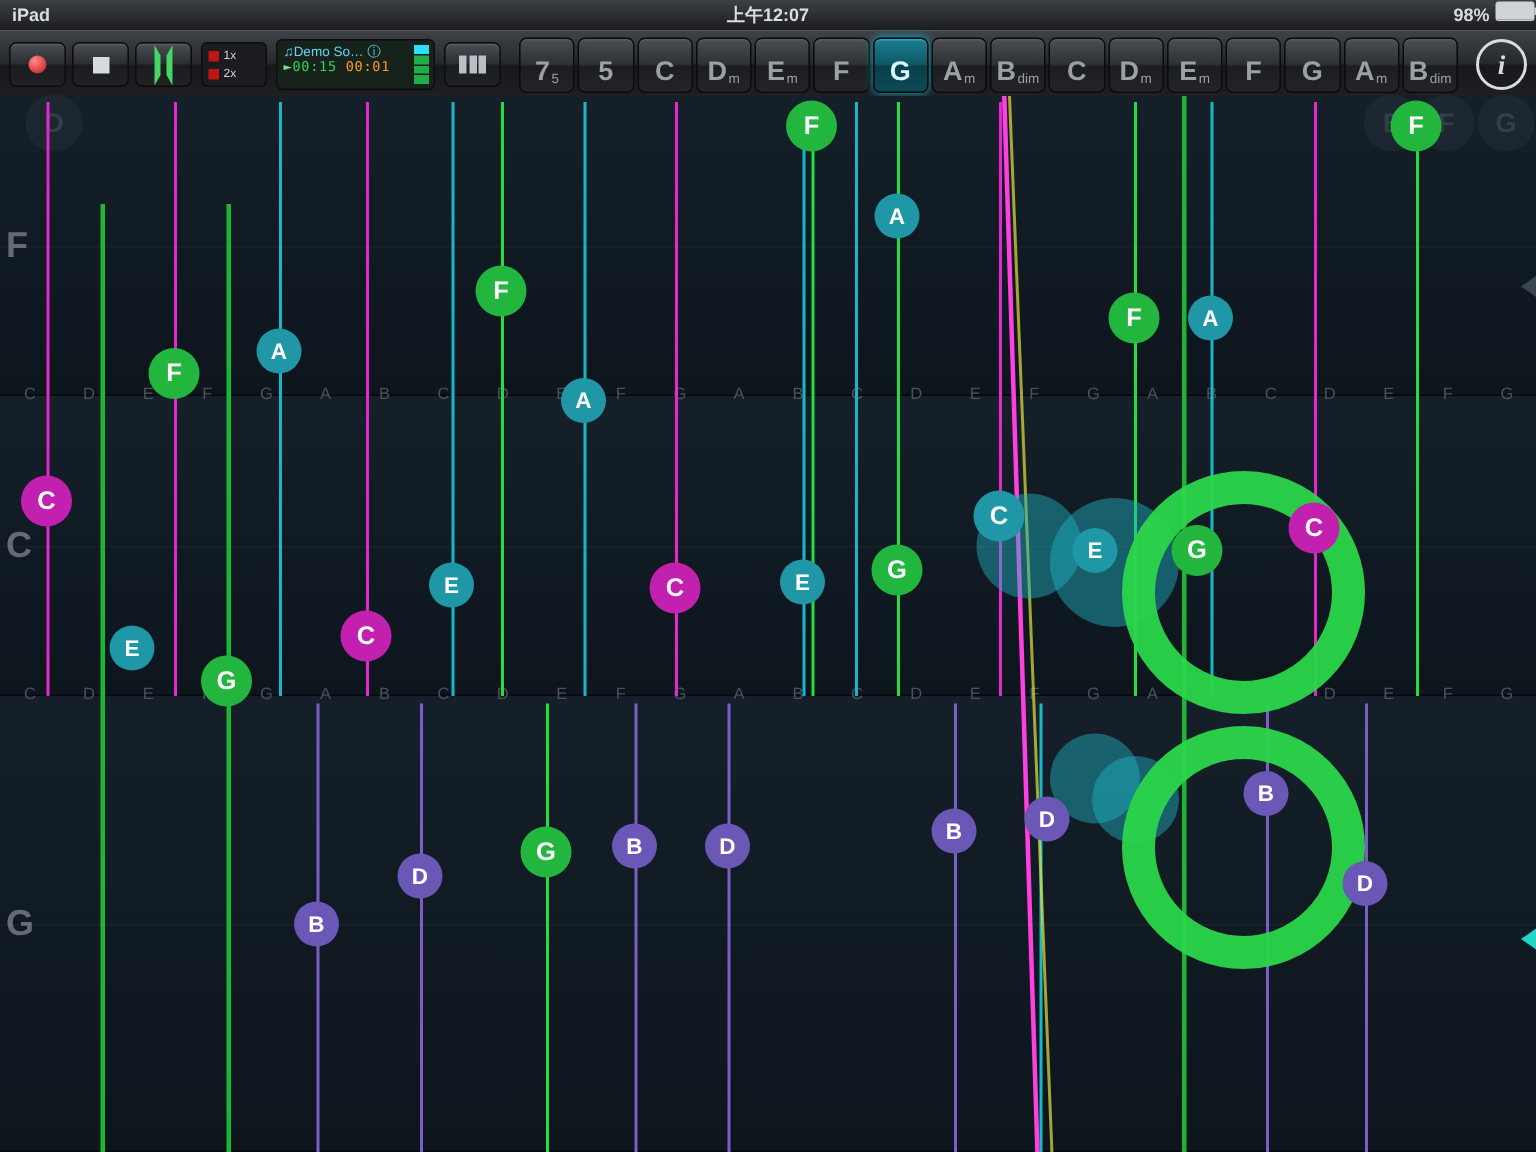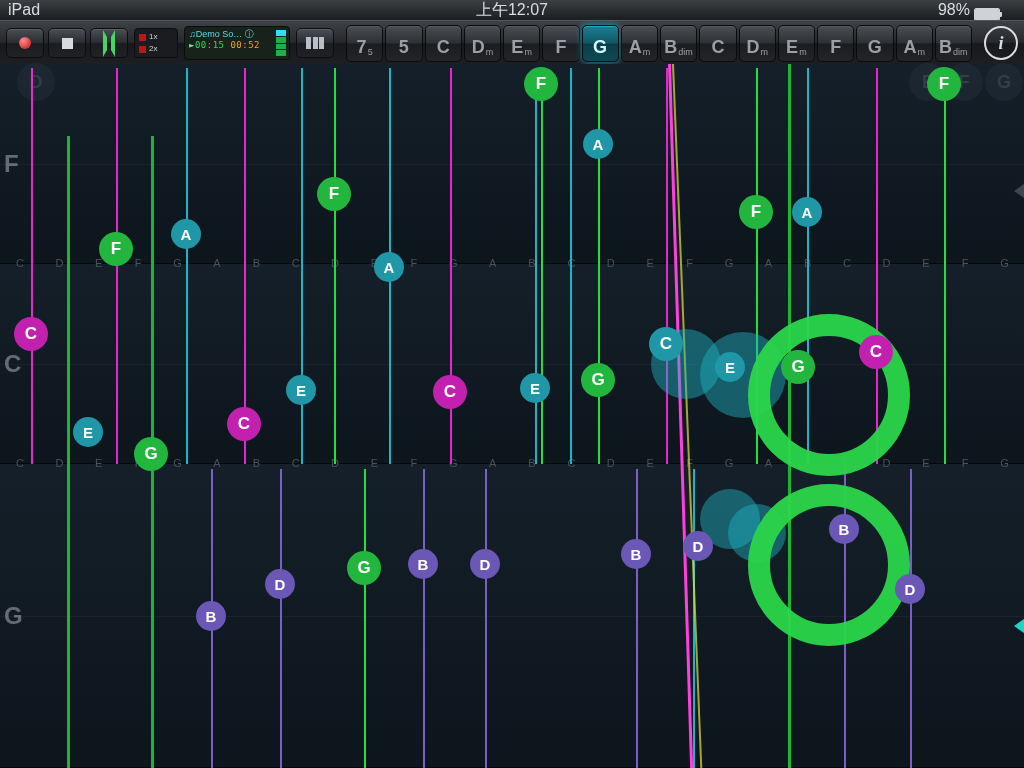--- a/index.html
+++ b/index.html
@@ -1,23 +1,23 @@
 <!DOCTYPE html>
 <html><head>
 <meta charset="utf-8">
 <style>
   html,body{margin:0;padding:0;width:1024px;height:768px;overflow:hidden;
     font-family:-apple-system,Helvetica,Arial,sans-serif;background:#0d1620;}
   
   .status-bar{position:absolute;top:0;left:0;right:0;height:20px;
     background:linear-gradient(#3c3f43,#1b1d20);
-    color:#d9dde1;font-size:16px;line-height:20px;font-weight:400;}
+    color:#d9dde1;font-size:12px;line-height:20px;font-weight:700;}
   .status-bar .left{position:absolute;left:8px}
   .status-bar .center{position:absolute;left:0;right:0;text-align:center}
-  .status-bar .right{position:absolute;right:24px;display:flex;align-items:flex-end;gap:4px}
+  .status-bar .right{position:absolute;right:1px;display:flex;align-items:flex-start;gap:4px}
   .batt{display:inline-block;width:24px;height:11px;border:1px solid #cfd3d7;
     border-radius:2px;position:relative;top:1px}
   .batt::after{content:"";position:absolute;right:-3px;top:3px;width:2px;height:5px;
     background:#cfd3d7;border-radius:0 1px 1px 0}
   .batt i{display:block;height:100%;background:#cfd3d7;border-radius:1px}
   
   .toolbar{position:absolute;top:20px;left:0;right:0;height:44px;
     background:linear-gradient(#3e4247,#26282c 48%,#17191c 52%,#1d1f22);
     border-top:1px solid #54585d;border-bottom:1px solid #000;
     display:flex;align-items:center;padding:0 6px;gap:6px}
@@ -130,21 +130,21 @@
         <i></i>
         <span>1x</span>
       </div>
     <div>
         <i></i>
         <span>2x</span>
       </div>
   </div>
   <div class="song-box">
     <div class="t">♫<span>Demo So…</span> ⓘ</div>
-    <div class="time">►<span class="a">00:15</span> <span class="b">00:52</span></div>
+    <div class="time">►<span class="a">00:15</span> <span class="b">00:01</span></div>
     <div class="song-meters">
         <i></i>
         <i></i>
         <i></i>
         <i></i>
       </div>
   </div>
   <div class="view-btn">
       <span></span>
     </div>

